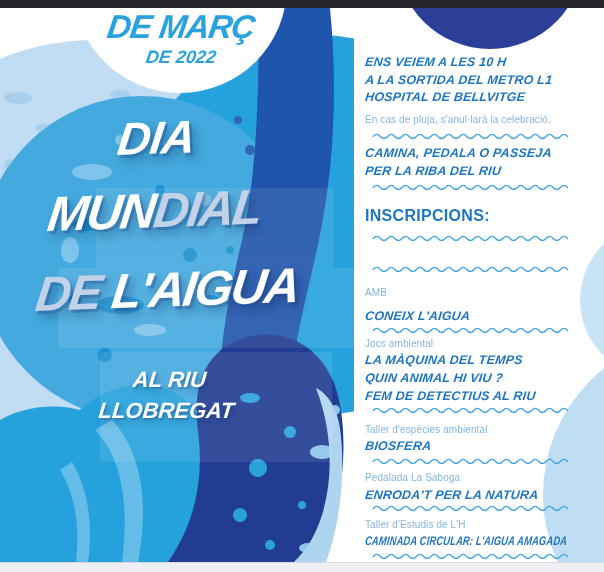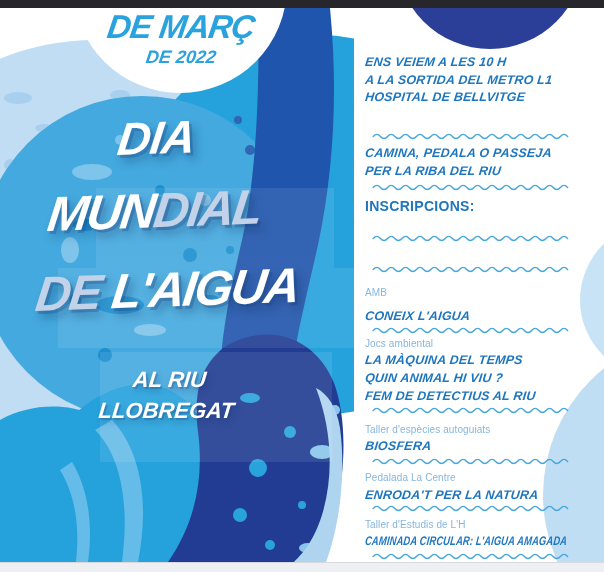--- a/index.html
+++ b/index.html
@@ -37,21 +37,21 @@
   .date-year{top:47px;font-size:18px;letter-spacing:0;}
 
   
   .rc{position:absolute;z-index:2;left:365px;white-space:nowrap;line-height:1.1;}
   .disp{
     font-style:italic;font-weight:bold;color:#1E76BE;font-size:12.5px;
     letter-spacing:.2px;transform:skewX(-6deg);transform-origin:0 50%;
   }
   .disp.lg{font-size:12.5px;}
   .disp.tight{transform:skewX(-6deg) scaleX(.75);}
-  .sans-b{font-weight:bold;color:#1E76BE;font-size:14px;letter-spacing:.3px;}
+  .sans-b{font-weight:bold;color:#1E76BE;font-size:16px;letter-spacing:.3px;margin-top:8px;}
   .lite{color:#85B6DF;font-size:10px;letter-spacing:.1px;font-weight:400;}
   .wave{position:absolute;z-index:2;left:363px;width:222px;height:9px;display:block;}
 </style>
 </head>
 <body>
 
 <div class="stage">
 
   <svg class="art" viewBox="0 0 604 572" aria-hidden="true">
     <defs>
@@ -159,20 +159,21 @@
   <div class="title-line t3"><span class="pale">DE</span><span> L'AIGUA</span></div>
 
   <div class="loc">
     <div>AL RIU</div>
     <div>LLOBREGAT</div>
   </div>
 
   <div class="rc disp lg" style="top:56px">ENS VEIEM A LES 10 H</div>
   <div class="rc disp lg" style="top:74px">A LA SORTIDA DEL METRO L1</div>
   <div class="rc disp lg" style="top:91px">HOSPITAL DE BELLVITGE</div>
+  <div class="rc lite" style="top:114px">En cas de pluja, s'anul·larà la celebració.</div>
   <svg class="wave" style="top:131px" viewBox="0 0 226 10">
       <use href="#wavepath"></use>
     </svg>
 
   <div class="rc disp" style="top:147px">CAMINA, PEDALA O PASSEJA</div>
   <div class="rc disp" style="top:165px">PER LA RIBA DEL RIU</div>
   <svg class="wave" style="top:182px" viewBox="0 0 226 10">
       <use href="#wavepath"></use>
     </svg>
 
@@ -192,27 +193,27 @@
     </svg>
 
   <div class="rc lite" style="top:338px">Jocs ambiental</div>
   <div class="rc disp" style="top:354px">LA MÀQUINA DEL TEMPS</div>
   <div class="rc disp" style="top:372px">QUIN ANIMAL HI VIU ?</div>
   <div class="rc disp" style="top:390px">FEM DE DETECTIUS AL RIU</div>
   <svg class="wave" style="top:405px" viewBox="0 0 226 10">
       <use href="#wavepath"></use>
     </svg>
 
-  <div class="rc lite" style="top:424px">Taller d'espècies autoguiats</div>
+  <div class="rc lite" style="top:424px">Taller d'espècies ambiental</div>
   <div class="rc disp" style="top:440px">BIOSFERA</div>
   <svg class="wave" style="top:456px" viewBox="0 0 226 10">
       <use href="#wavepath"></use>
     </svg>
 
-  <div class="rc lite" style="top:472px">Pedalada La Centre</div>
+  <div class="rc lite" style="top:472px">Pedalada La Saboga</div>
   <div class="rc disp" style="top:489px">ENRODA'T PER LA NATURA</div>
   <svg class="wave" style="top:503px" viewBox="0 0 226 10">
       <use href="#wavepath"></use>
     </svg>
 
   <div class="rc lite" style="top:519px">Taller d'Estudis de L'H</div>
   <div class="rc disp tight" style="top:535px">CAMINADA CIRCULAR: L'AIGUA AMAGADA</div>
   <svg class="wave" style="top:551px" viewBox="0 0 226 10">
       <use href="#wavepath"></use>
     </svg>

